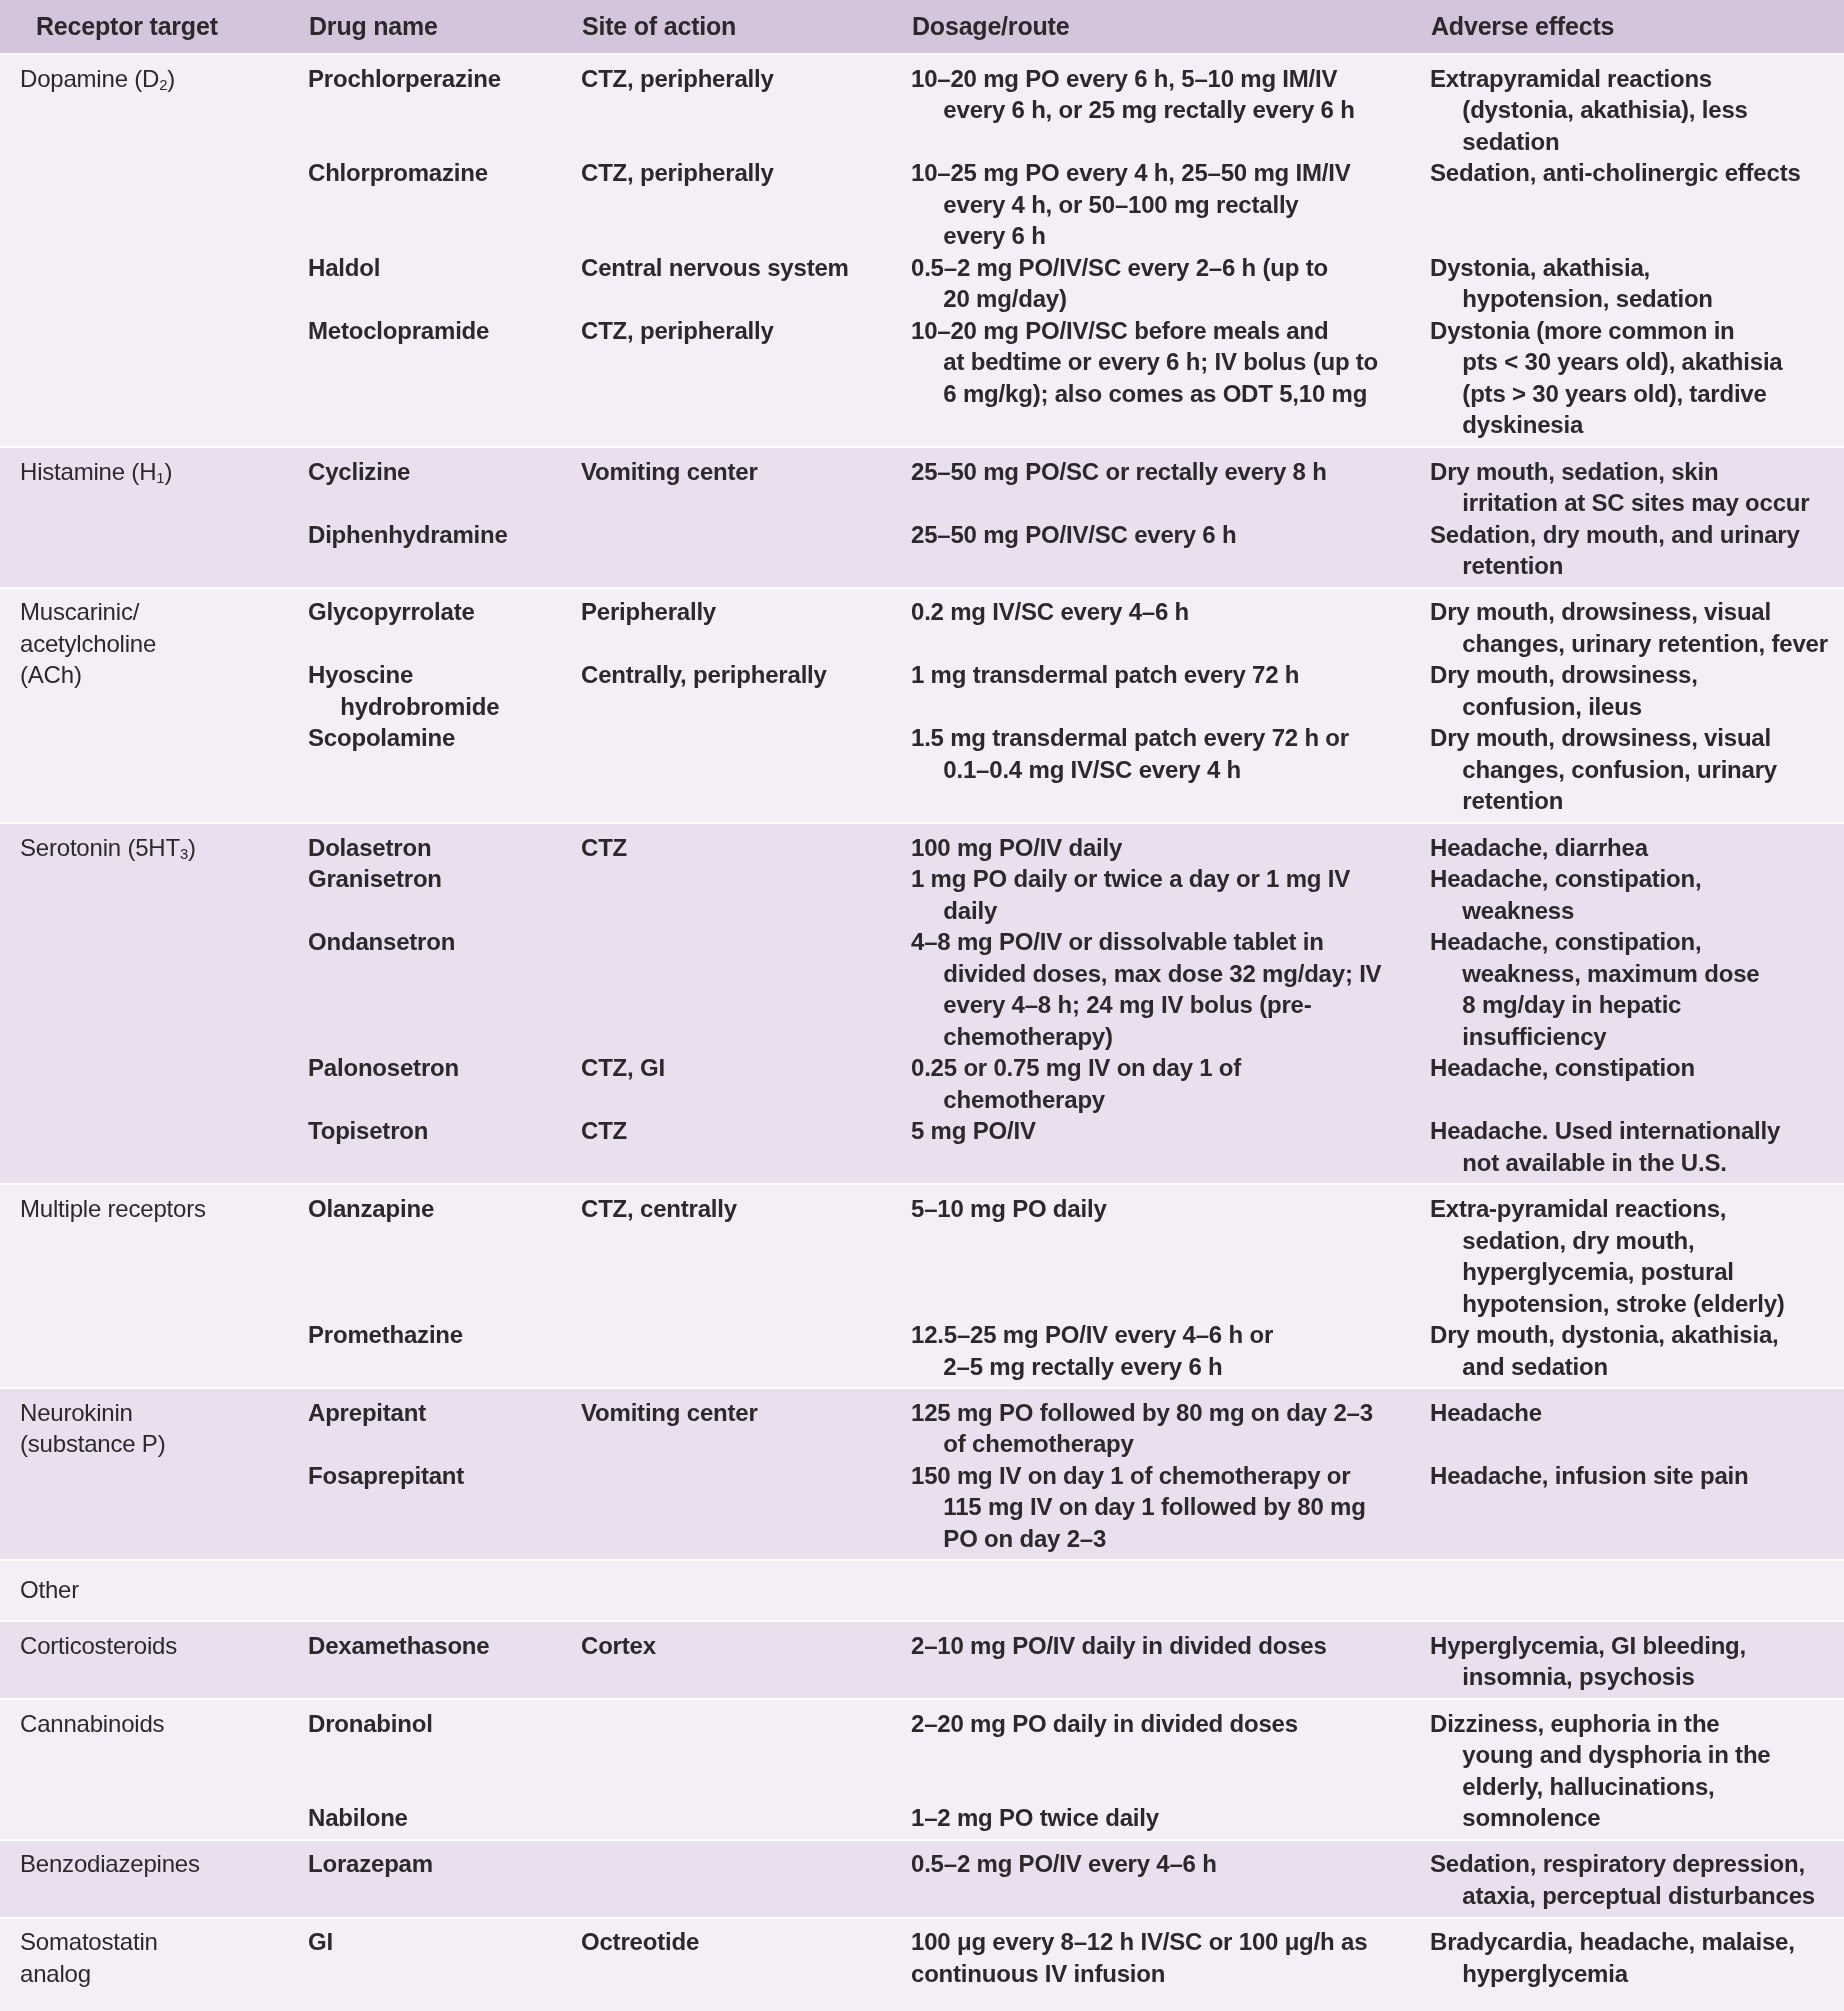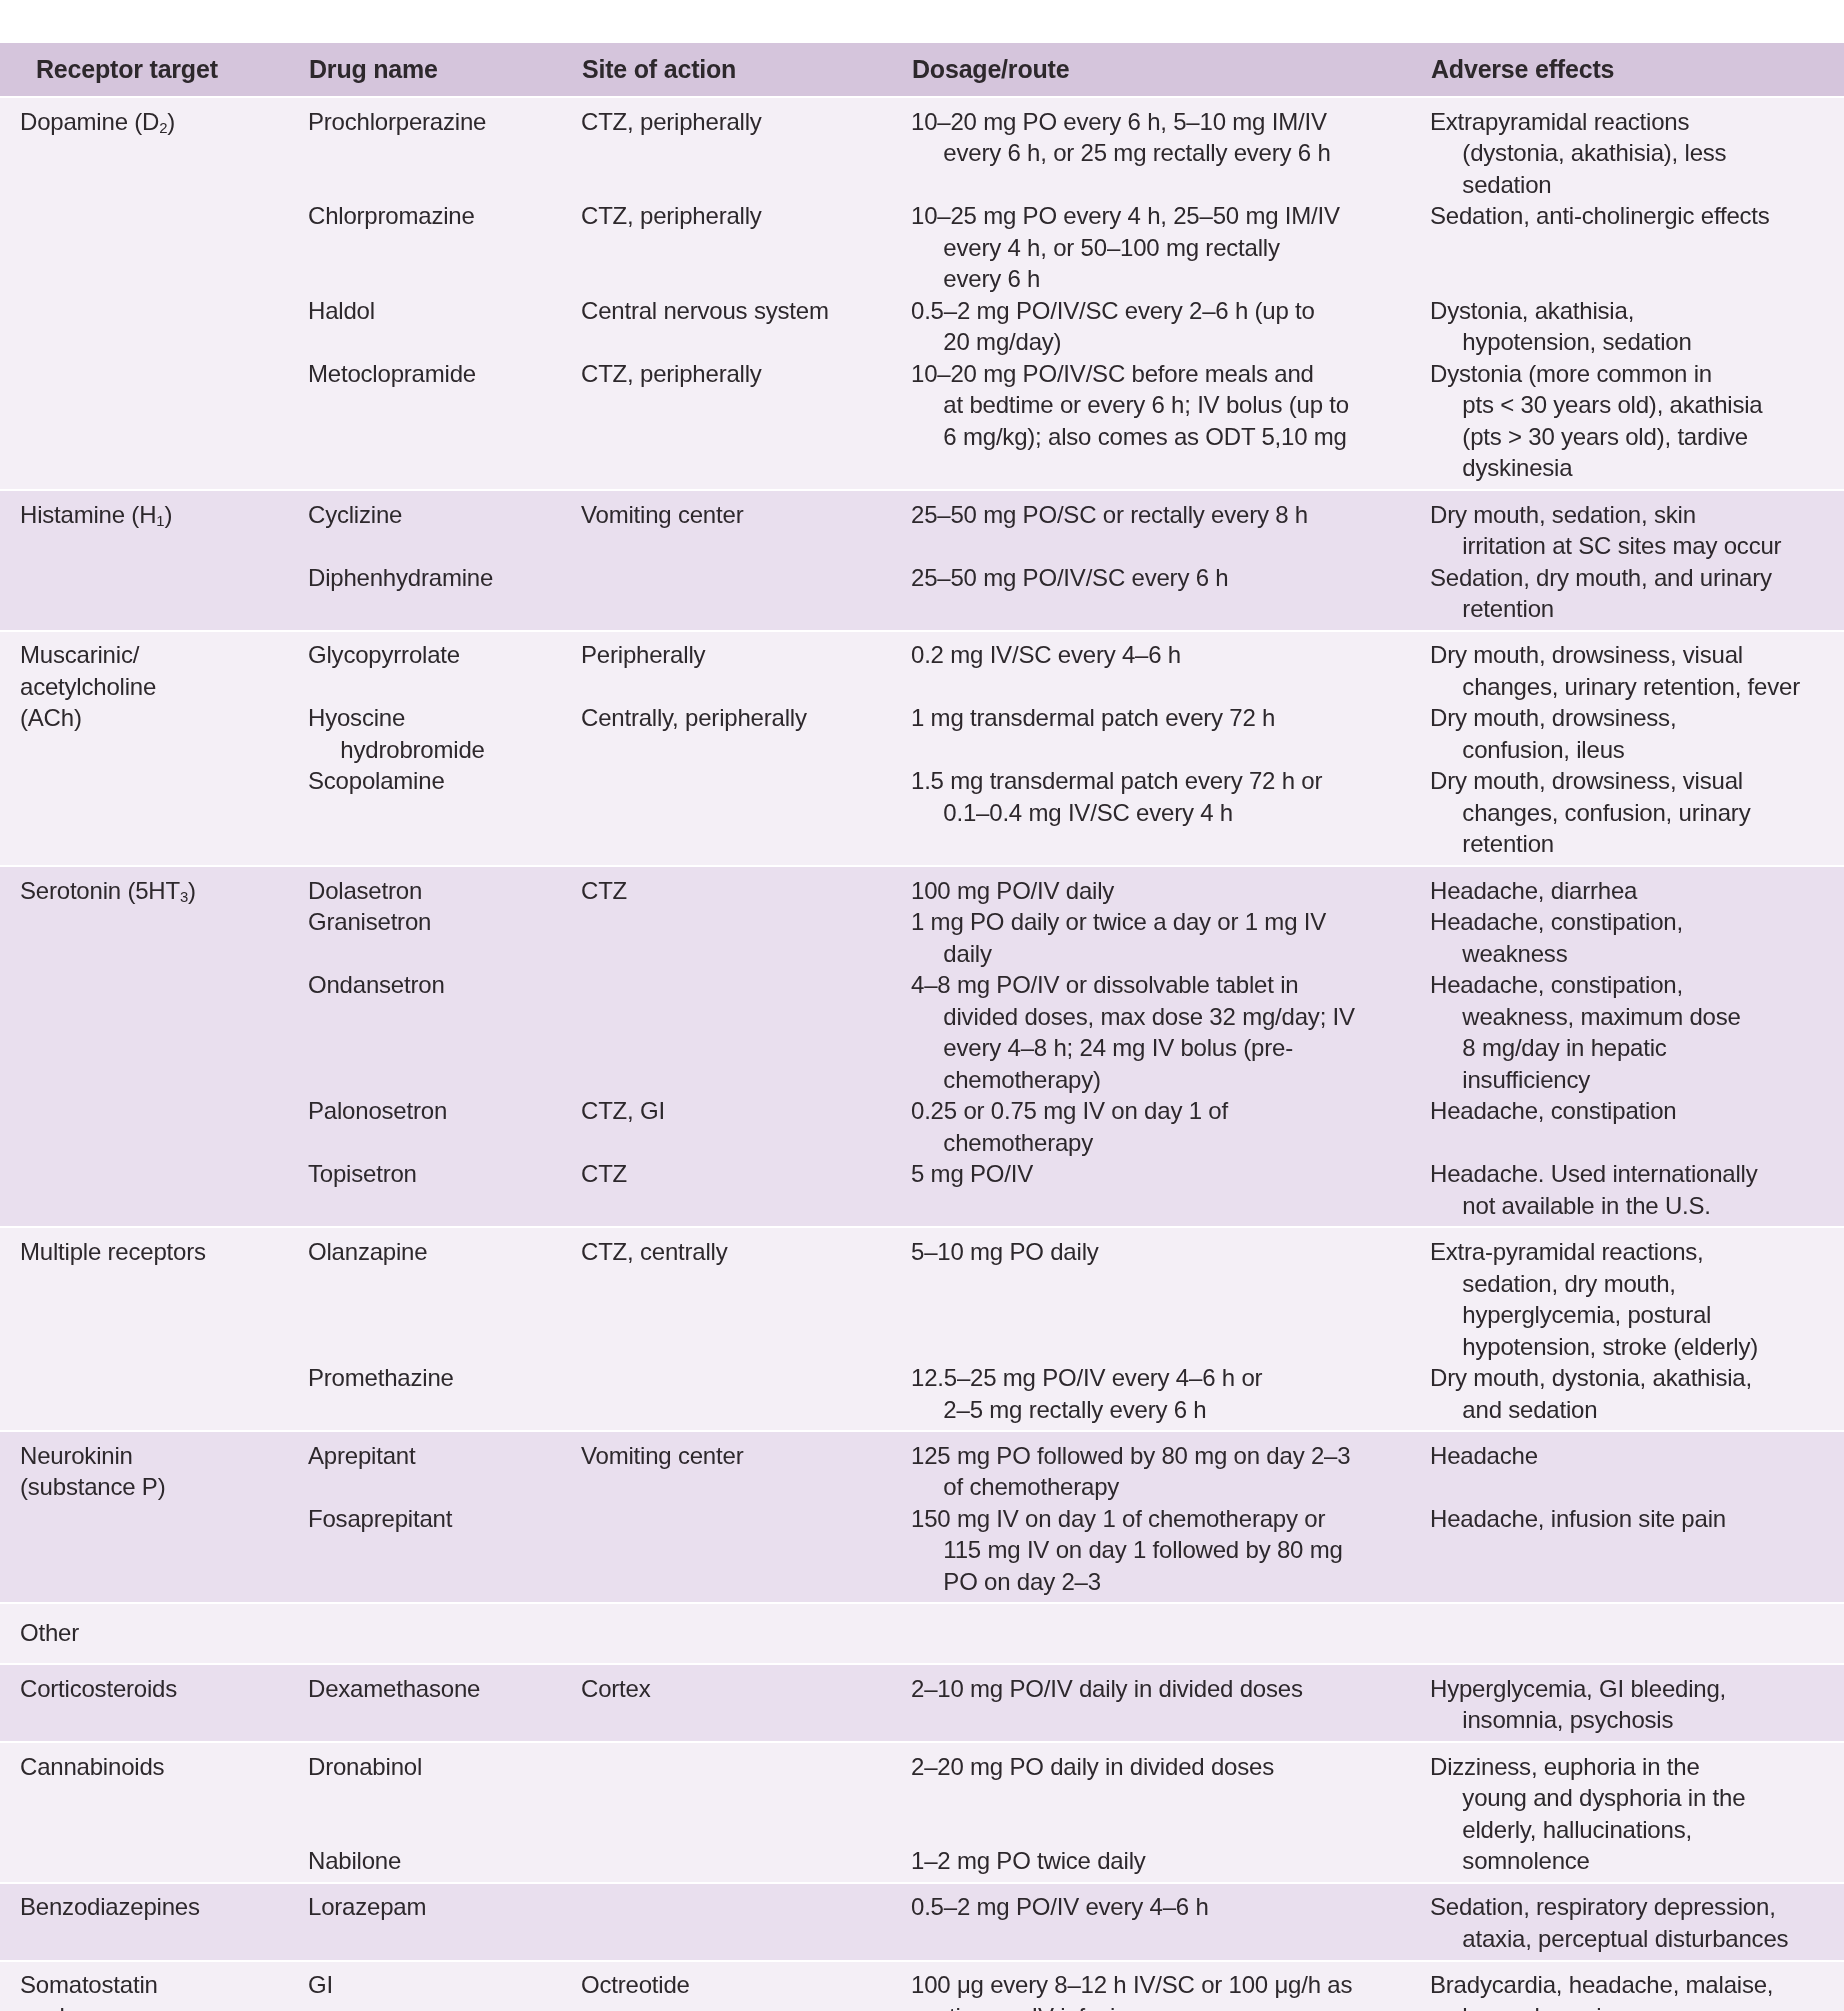--- a/index.html
+++ b/index.html
@@ -8,30 +8,30 @@
     width:1844px; height:2012px; overflow:hidden;
     font-family:"Liberation Sans","DejaVu Sans",sans-serif;
     font-size:24px; line-height:31.5px; color:#2d282c;
     letter-spacing:-0.2px;
   }
   .table { display:flex; flex-direction:column; height:2012px; width:1844px; }
   .hdr {
     display:grid; grid-template-columns:273px 273px 330px 519px 1fr;
     padding:10.2px 0 11px 36px;
     background:var(--header-bg,#d5c5dc);
-    font-weight:700; font-size:25px; line-height:32px;margin-top:43px;
+    font-weight:700; font-size:25px; line-height:32px;
   }
   .sec { display:flex; border-top:2.6px solid var(--separator,#ffffff); padding:7.7px 0 5.1px; }
   .sec.light { background:var(--row-light,#f4eff6); }
   .sec.dark  { background:var(--row-dark,#e9dfee); }
   .sec.pad-lg { padding:12.8px 0 14.5px;align-items:flex-end; }
   .sec.grow { flex:1; }
   .receptor { flex:none; width:308px; padding-left:20px; white-space:pre-wrap; }
   .rows { flex:1; display:flex; flex-direction:column; }
-  .row { display:grid; grid-template-columns:273px 330px 519px 1fr; }
+  .row { display:grid; grid-template-columns:273px 330px 519px 1fr;font-weight:bold; }
   .c { white-space:pre-wrap; padding-right:8.5px; }
   sub { font-size:0.62em; line-height:0; vertical-align:-0.22em; }
 </style>
 </head>
 <body style="color: rgb(45, 40, 44);">
 
 <div class="table">
 
   <div class="hdr">
     <div class="c">Receptor target</div>

